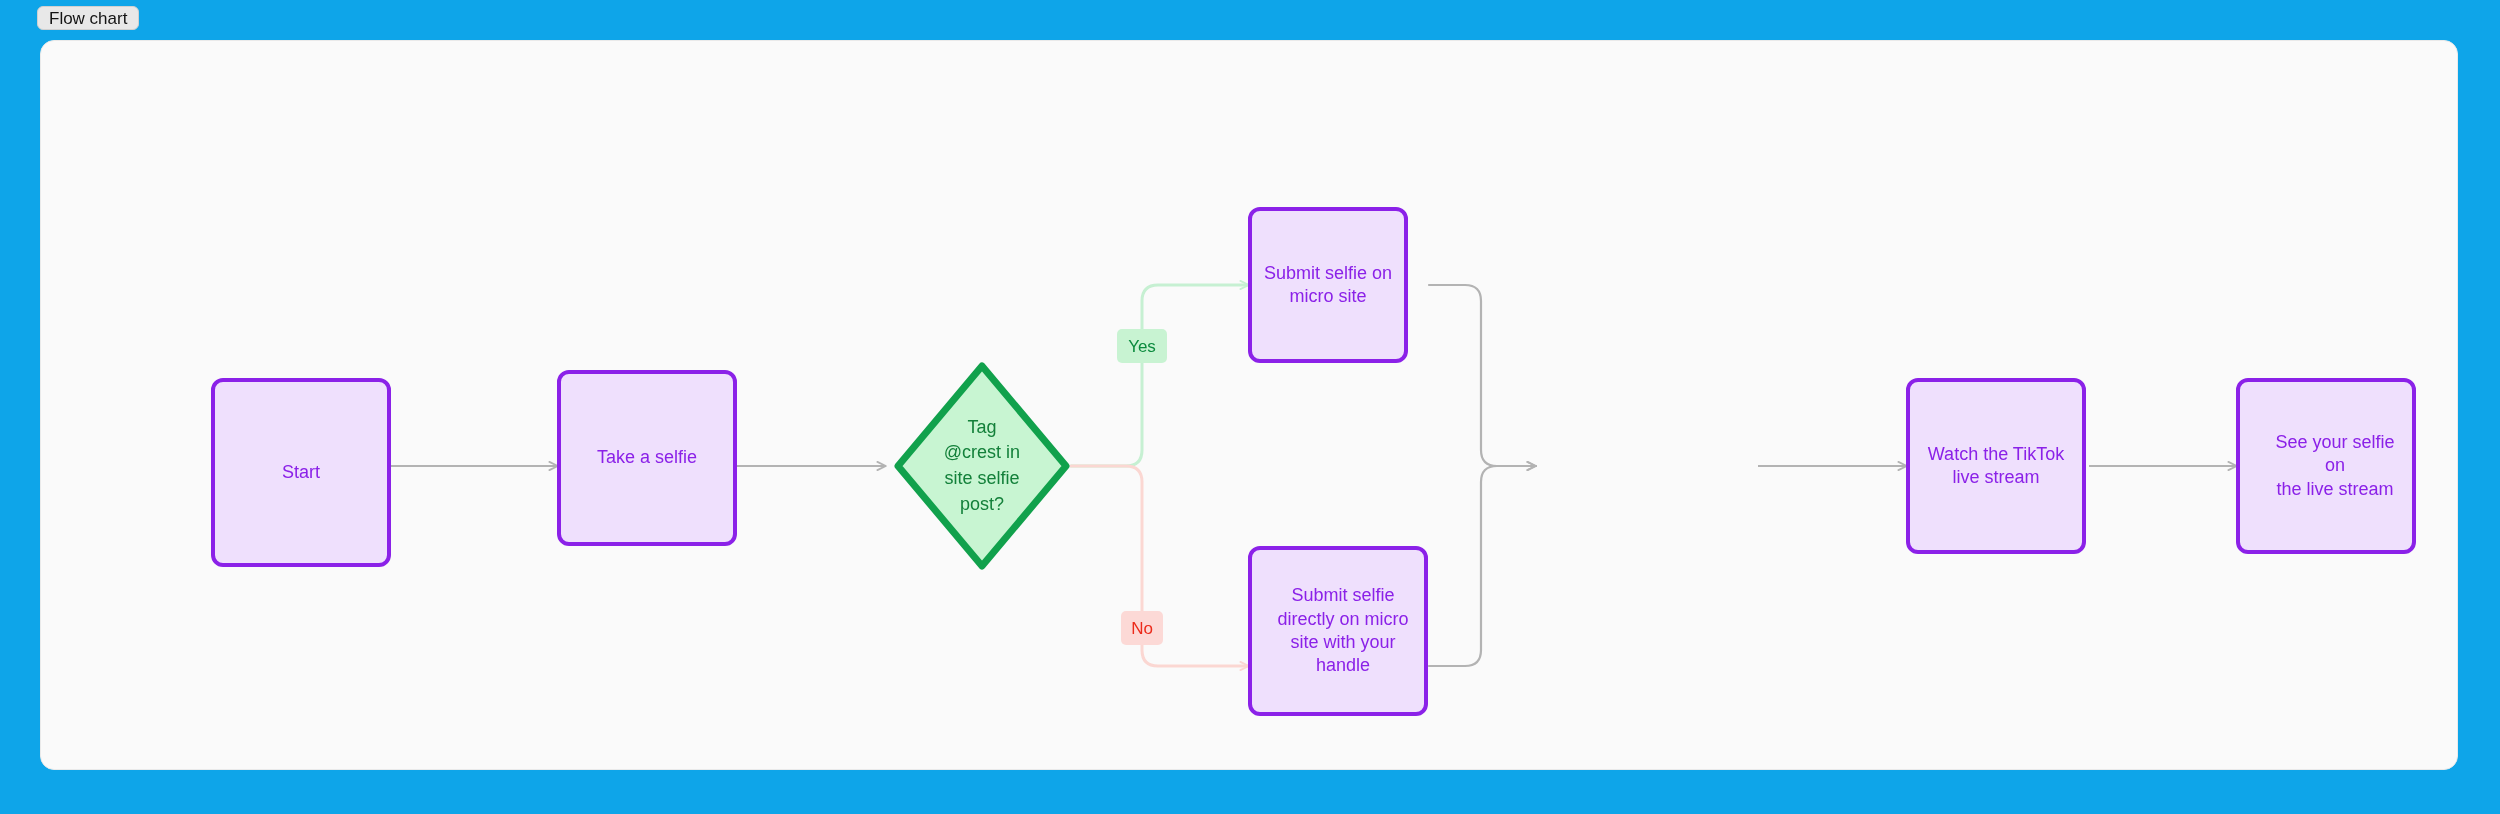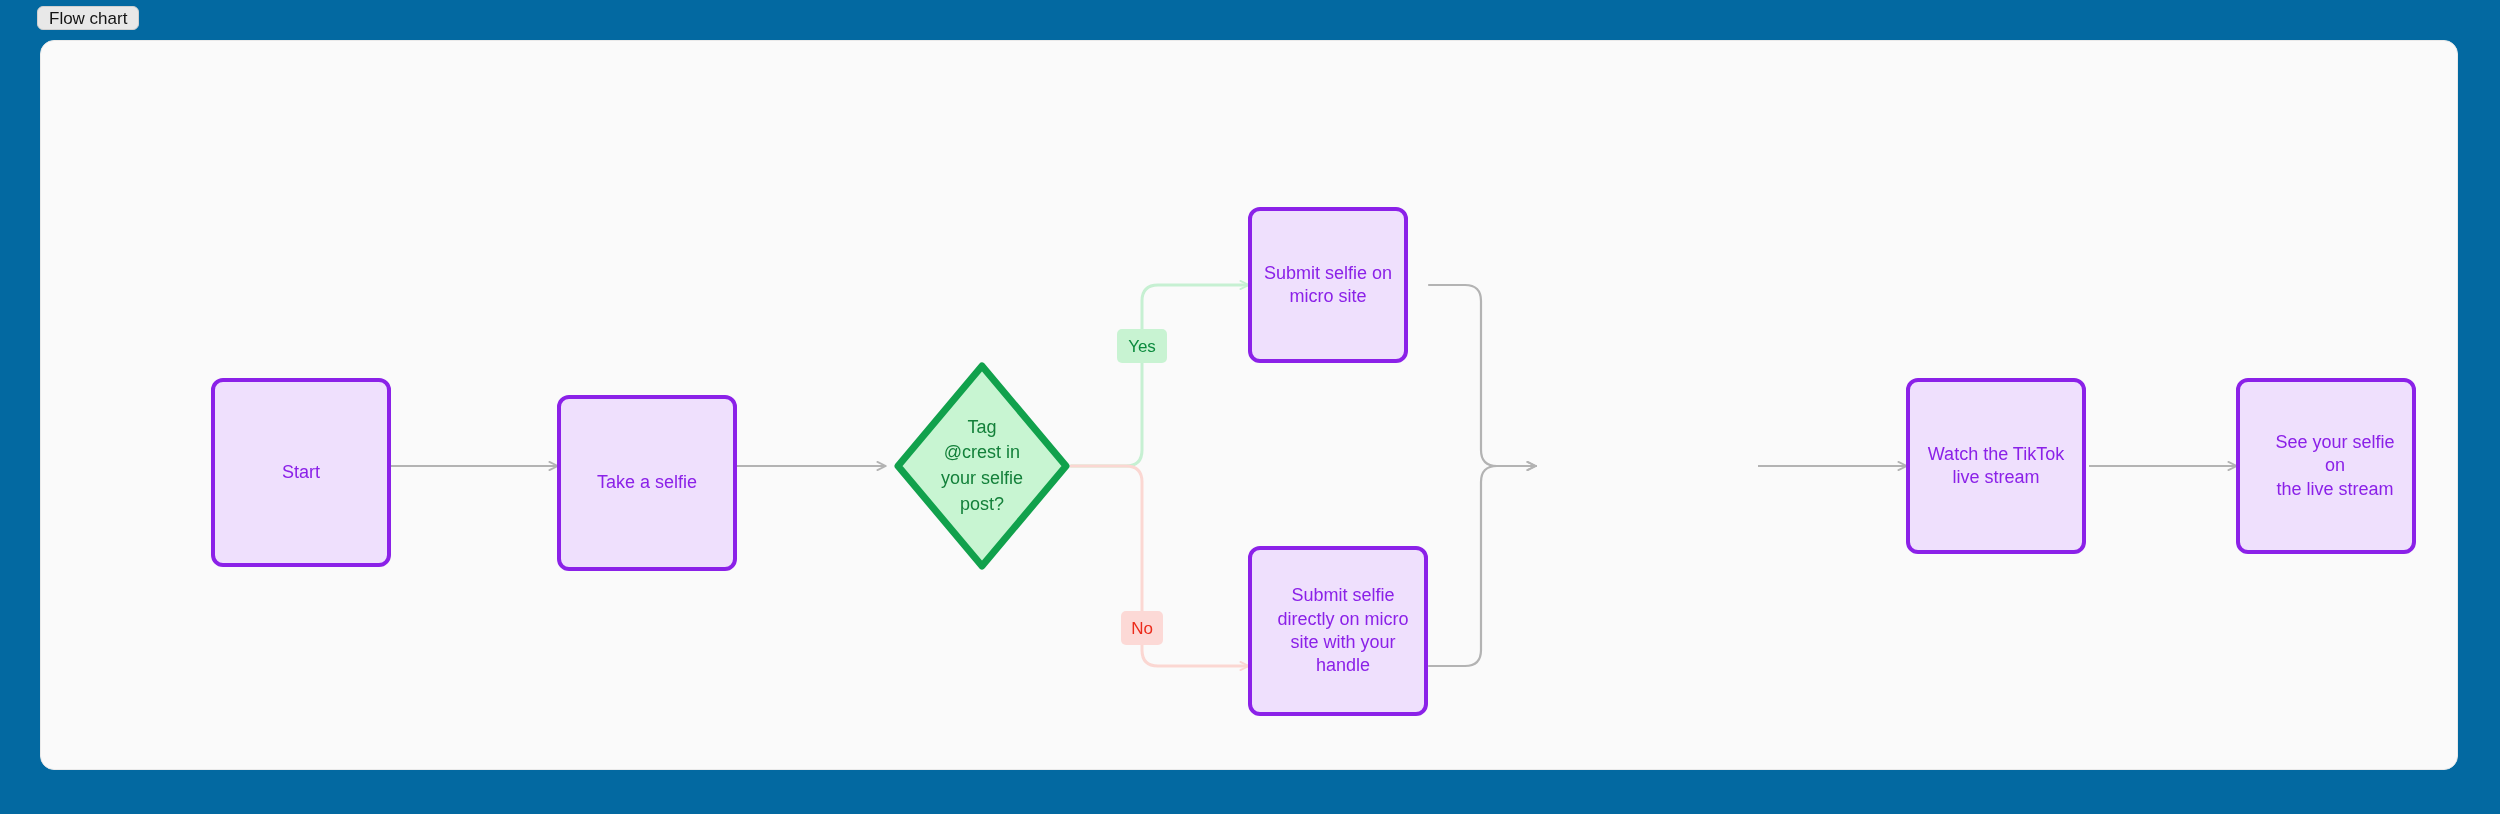--- a/index.html
+++ b/index.html
@@ -7,21 +7,21 @@
     margin: 0;
     padding: 0;
     background: #ffffff;
     font-family: "Liberation Sans", sans-serif;
   }
   #root {
     position: relative;
     width: 2500px;
     height: 814px;
     overflow: hidden;
-    background: #0369a1;
+    background: #0ea5e9;
   }
 
   
   #chart-tab {
     position: absolute;
     left: 37px;
     top: 6px;
     height: 24px;
     padding: 0 11px;
     display: flex;
@@ -174,31 +174,31 @@
 
       <path d="M 1717 425 L 1866 425" fill="none" stroke="#b3b3b3" stroke-width="2.2" marker-end="url(#ah-gray)"></path>
 
       <path d="M 2048 425 L 2196 425" fill="none" stroke="#b3b3b3" stroke-width="2.2" marker-end="url(#ah-gray)"></path>
     </svg>
 
     <div class="node process" id="node-start" style="left:170px; top:337px; width:180px; height:189px;">
       <span class="label">Start</span>
     </div>
 
-    <div class="node process" id="node-selfie" style="left:516px; top:354px; width:180px; height:176px;">
+    <div class="node process" id="node-selfie" style="left:516px; top:329px; width:180px; height:176px;">
       <span class="label">Take a selfie</span>
     </div>
 
     <div id="node-decision" style="left:852px; top:320px; width:178px; height:210px;">
       <svg class="diamond-shape" viewBox="0 0 178 210" preserveAspectRatio="none">
         <polygon points="89,5 173,105 89,205 5,105" fill="#c8f5d2" stroke="#11a14c" stroke-width="7" stroke-linejoin="round"></polygon>
       </svg>
       <div class="diamond-label">Tag
 @crest in
-your selfie
+site selfie
 post?</div>
     </div>
 
     <div class="edge-label yes" id="label-yes" style="left:1076px; top:268px; width:50px; height:34px;">
       <span>Yes</span>
     </div>
 
     <div class="edge-label no" id="label-no" style="left:1080px; top:550px; width:42px; height:34px;">
       <span>No</span>
     </div>

